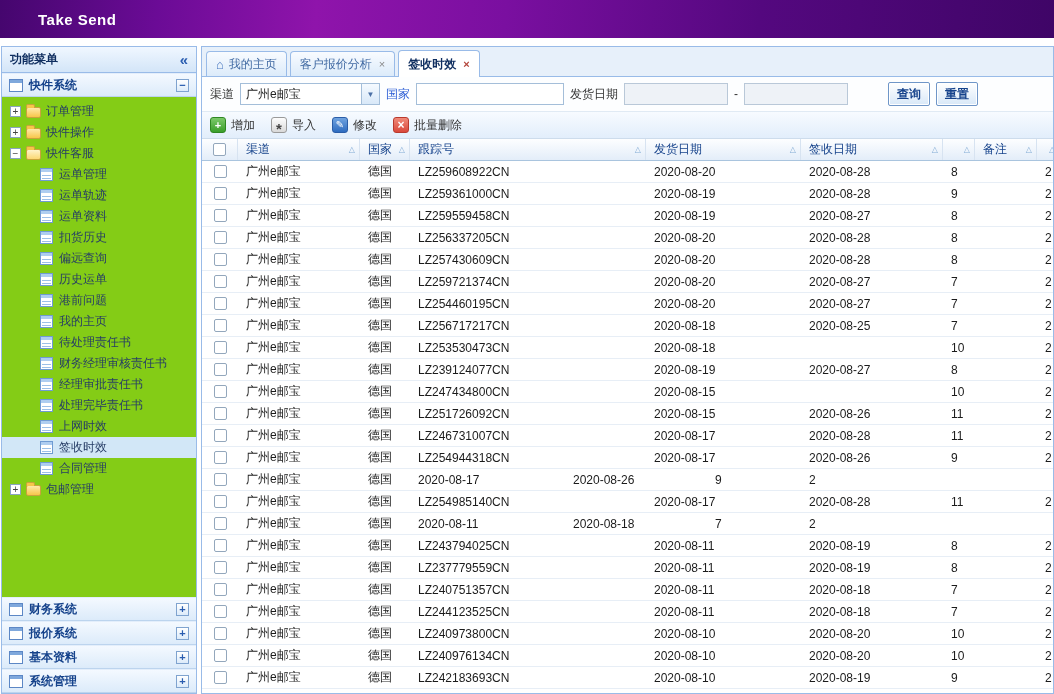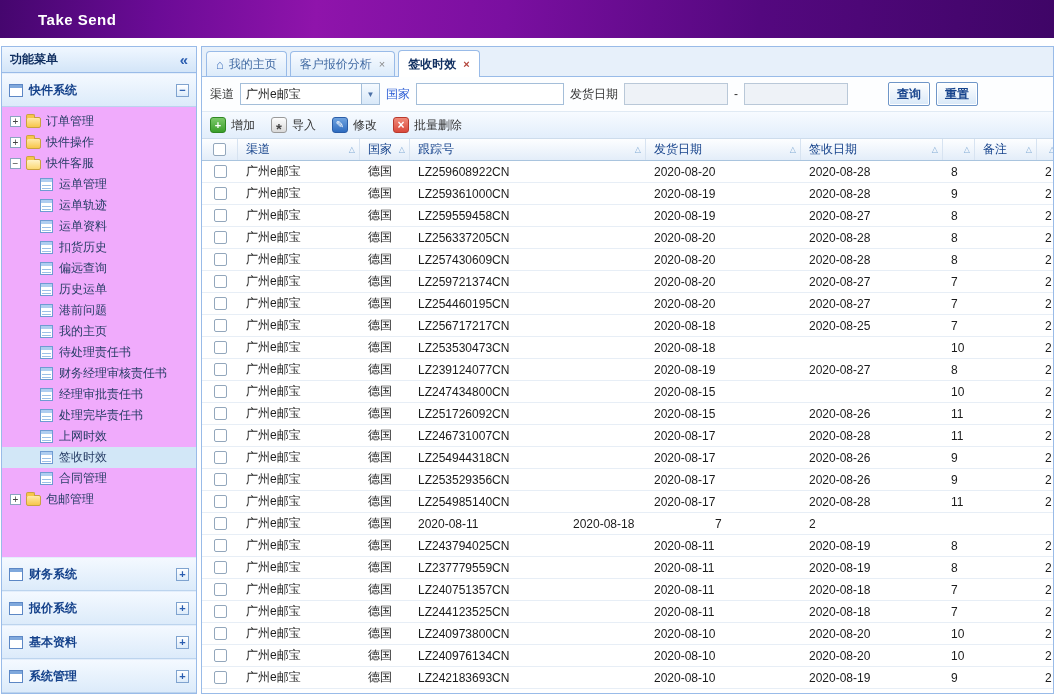--- a/index.html
+++ b/index.html
@@ -6,24 +6,24 @@
   html,body{width:1054px;height:694px;overflow:hidden;}
   body{font-family:"Liberation Sans","DejaVu Sans",sans-serif;font-size:12px;background:#fff;color:#222;position:relative;}
 
   
   .topbar{height:38px;background:linear-gradient(95deg,#45066e 0%,#6b0b96 15%,#8f14ab 30%,#7a0fa0 48%,#54087f 72%,#3f0567 100%);display:flex;align-items:center;padding-left:38px;}
   .brand{color:#fff;font-size:15px;font-weight:bold;letter-spacing:.5px;}
 
   .wrap{display:flex;margin-top:8px;height:648px;}
 
   
-  .sidebar{width:196px;margin-left:1px;border:1px solid #99bbe8;background:#f0abfc;display:flex;flex-direction:column;overflow:hidden;}
+  .sidebar{width:196px;margin-left:1px;border:1px solid #99bbe8;background:#84cc16;display:flex;flex-direction:column;overflow:hidden;}
   .sidebar-title{height:26px;flex:none;background:linear-gradient(#f0f7ff,#d3e5f8);border-bottom:1px solid #99bbe8;display:flex;align-items:center;justify-content:space-between;padding:0 8px;color:#0e2d5f;font-weight:bold;}
   .collapse-icon{color:#2a5db0;font-weight:bold;font-size:15px;cursor:pointer;}
-  .acc-header{height:34px;flex:none;background:linear-gradient(#f4f9ff,#dcebfa);border-bottom:1px solid #bcd4ee;border-top:1px solid #e3eefb;display:flex;align-items:center;padding:0 7px;color:#15428b;font-weight:bold;cursor:pointer;}
+  .acc-header{height:24px;flex:none;background:linear-gradient(#f4f9ff,#dcebfa);border-bottom:1px solid #bcd4ee;border-top:1px solid #e3eefb;display:flex;align-items:center;padding:0 7px;color:#15428b;font-weight:bold;cursor:pointer;}
   .panel-icon{width:14px;height:13px;border:1px solid #5c87c5;background:#fff;margin-right:6px;position:relative;flex:none;}
   .panel-icon::before{content:"";position:absolute;top:0;left:0;right:0;height:3px;background:#7fa8dc;}
   .toggle{width:13px;height:13px;margin-left:auto;border:1px solid #7fa3cf;background:linear-gradient(#ffffff,#dcebfa);color:#2a5db0;display:flex;align-items:center;justify-content:center;font-size:11px;font-weight:bold;line-height:1;}
   .tree{flex:1;padding-top:4px;overflow:hidden;}
   .tree-row,.tree-leaf{height:21px;display:flex;align-items:center;cursor:pointer;color:#273d66;white-space:nowrap;}
   .tree-row{padding-left:8px;}
   .tree-leaf{padding-left:38px;}
   .tree-leaf.selected{background:#d2e7f7;}
   .exp{width:11px;height:11px;flex:none;border:1px solid #8aa4c0;background:#fff;display:flex;align-items:center;justify-content:center;font-size:10px;line-height:1;color:#444;margin-right:5px;}
   .folder{width:15px;height:11px;flex:none;background:linear-gradient(#ffe9a8,#f7c64a);border:1px solid #caa23d;border-radius:2px;position:relative;margin-right:5px;margin-top:2px;}
@@ -469,21 +469,20 @@
           <div class="cell w5">9</div>
           <div class="cell w6"></div>
           <div class="cell w7">2</div>
         </div>
         <div class="row">
           <div class="cell w-cb cbwrap">
             <span class="cb"></span>
           </div>
           <div class="cell w0">广州e邮宝</div>
           <div class="cell w1">德国</div>
-          <div class="cell w2">LZ253529356CN</div>
           <div class="cell w3">2020-08-17</div>
           <div class="cell w4">2020-08-26</div>
           <div class="cell w5">9</div>
           <div class="cell w6"></div>
           <div class="cell w7">2</div>
         </div>
         <div class="row">
           <div class="cell w-cb cbwrap">
             <span class="cb"></span>
           </div>

